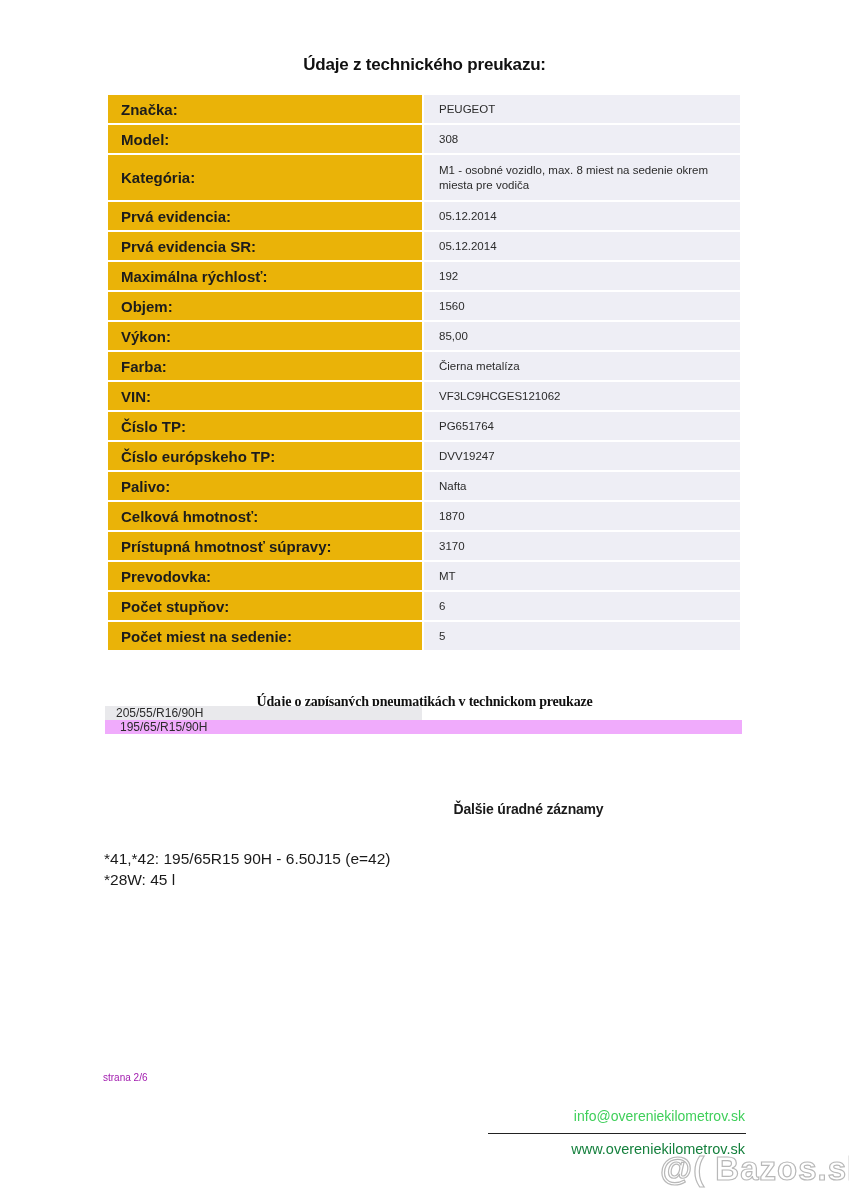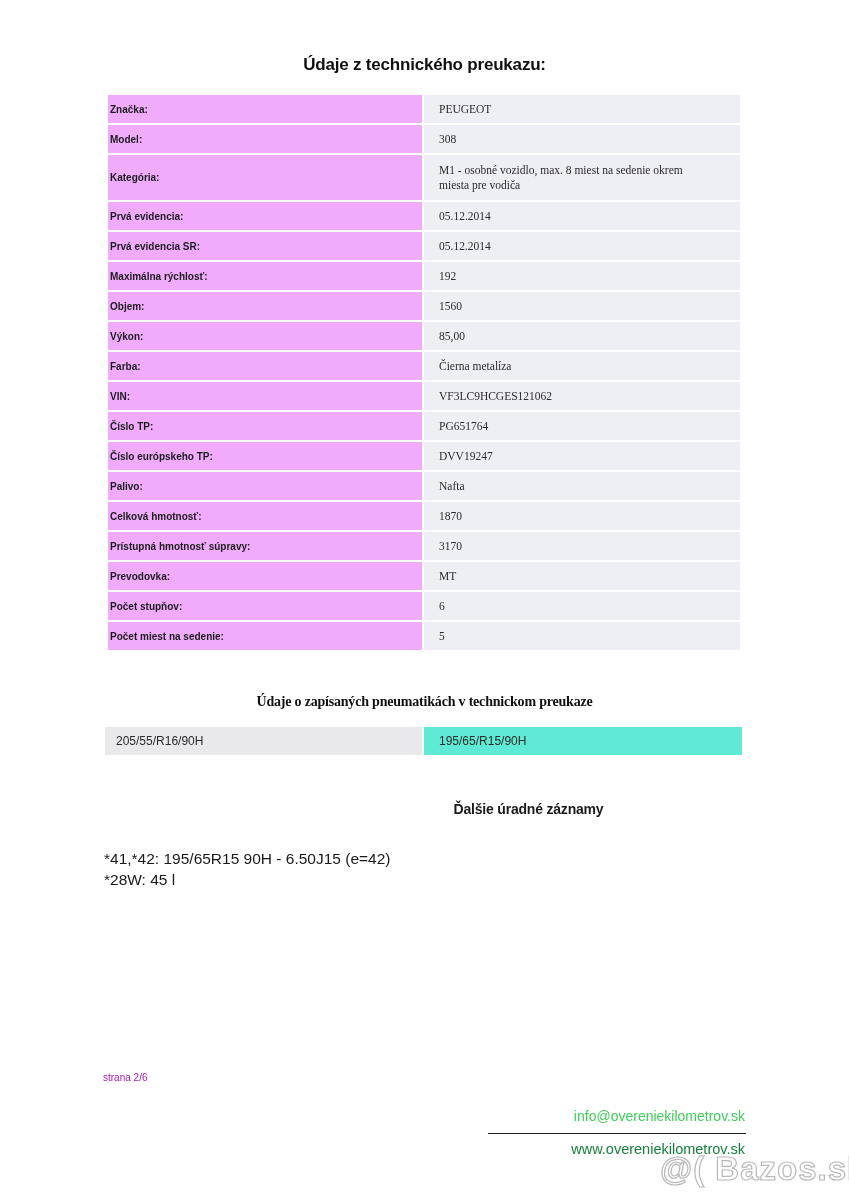--- a/index.html
+++ b/index.html
@@ -8,29 +8,29 @@
 
   .title { position: absolute; left: 0; width: 849px; text-align: center;
            font-weight: bold; color: #111; letter-spacing: -0.2px; }
   .title.main { top: 55px; font-size: 17px; }
   .title.tires { top: 694px; font-size: 14px; font-family: Liberation Serif, serif; }
   .title.records { top: 799px; font-size: 14px; }
 
   .spec-table { position: absolute; left: 108px; top: 95px; width: 632px; }
   .spec-row { display: flex; height: 28px; margin-bottom: 2px; }
   .spec-row.tall { height: 45px; justify-content: flex-end; }
-  .spec-label { width: 314px; background: #f0abfc; display: flex; align-items: center;
-                padding-left: 2px; box-sizing: border-box; font-size: 10px; font-weight: bold; color: #1c1c1c; margin-right: 2px; }
+  .spec-label { width: 314px; background: #eab308; display: flex; align-items: center;
+                padding-left: 13px; box-sizing: border-box; font-size: 15px; font-weight: bold; color: #1c1c1c; margin-right: 2px; }
   .spec-value { flex: 1; background: #eeeef5; display: flex; align-items: center;
-                padding-left: 15px; padding-right: 26px; box-sizing: border-box; font-size: 11.5px; color: #2b2b2b; line-height: 15px; font-family: Liberation Serif, serif; }
+                padding-left: 15px; padding-right: 26px; box-sizing: border-box; font-size: 11.5px; color: #2b2b2b; line-height: 15px; }
 
-  .tire-table { position: absolute; left: 105px; top: 727px; width: 637px; display: flex; height: 28px; }
+  .tire-table { position: absolute; left: 105px; top: 706px; width: 637px; display: flex; height: 28px; flex-direction: column; }
   .tire-cell { display: flex; align-items: center; box-sizing: border-box; font-size: 12px; color: #2b2b2b; }
   .tire-cell.left { width: 317px; background: #e9e9ec; padding-left: 11px; margin-right: 2px; }
-  .tire-cell.right { flex: 1; background: #5eead4; padding-left: 15px; }
+  .tire-cell.right { flex: 1; background: #f0abfc; padding-left: 15px; }
 
   .records { position: absolute; left: 104px; top: 848px; font-size: 15.5px; color: #1a1a1a; line-height: 21px; }
 
   .footer-page { position: absolute; left: 103px; top: 1072px; font-size: 10px; color: #a21caf; }
   .footer-email { position: absolute; right: 104px; top: 1108px; font-size: 14px; font-weight: normal; color: #3fcf5a; }
   .footer-line { position: absolute; left: 488px; top: 1133px; width: 258px; height: 1px; background: #222; }
   .footer-web { position: absolute; right: 104px; top: 1141px; font-size: 14.5px; color: #15803d; }
 
   .watermark { position: absolute; left: 660px; top: 1150px; font-size: 33px; font-weight: bold;
                color: #ffffff; -webkit-text-stroke: 1.2px #b8b8b8; letter-spacing: 1px; white-space: nowrap; }

